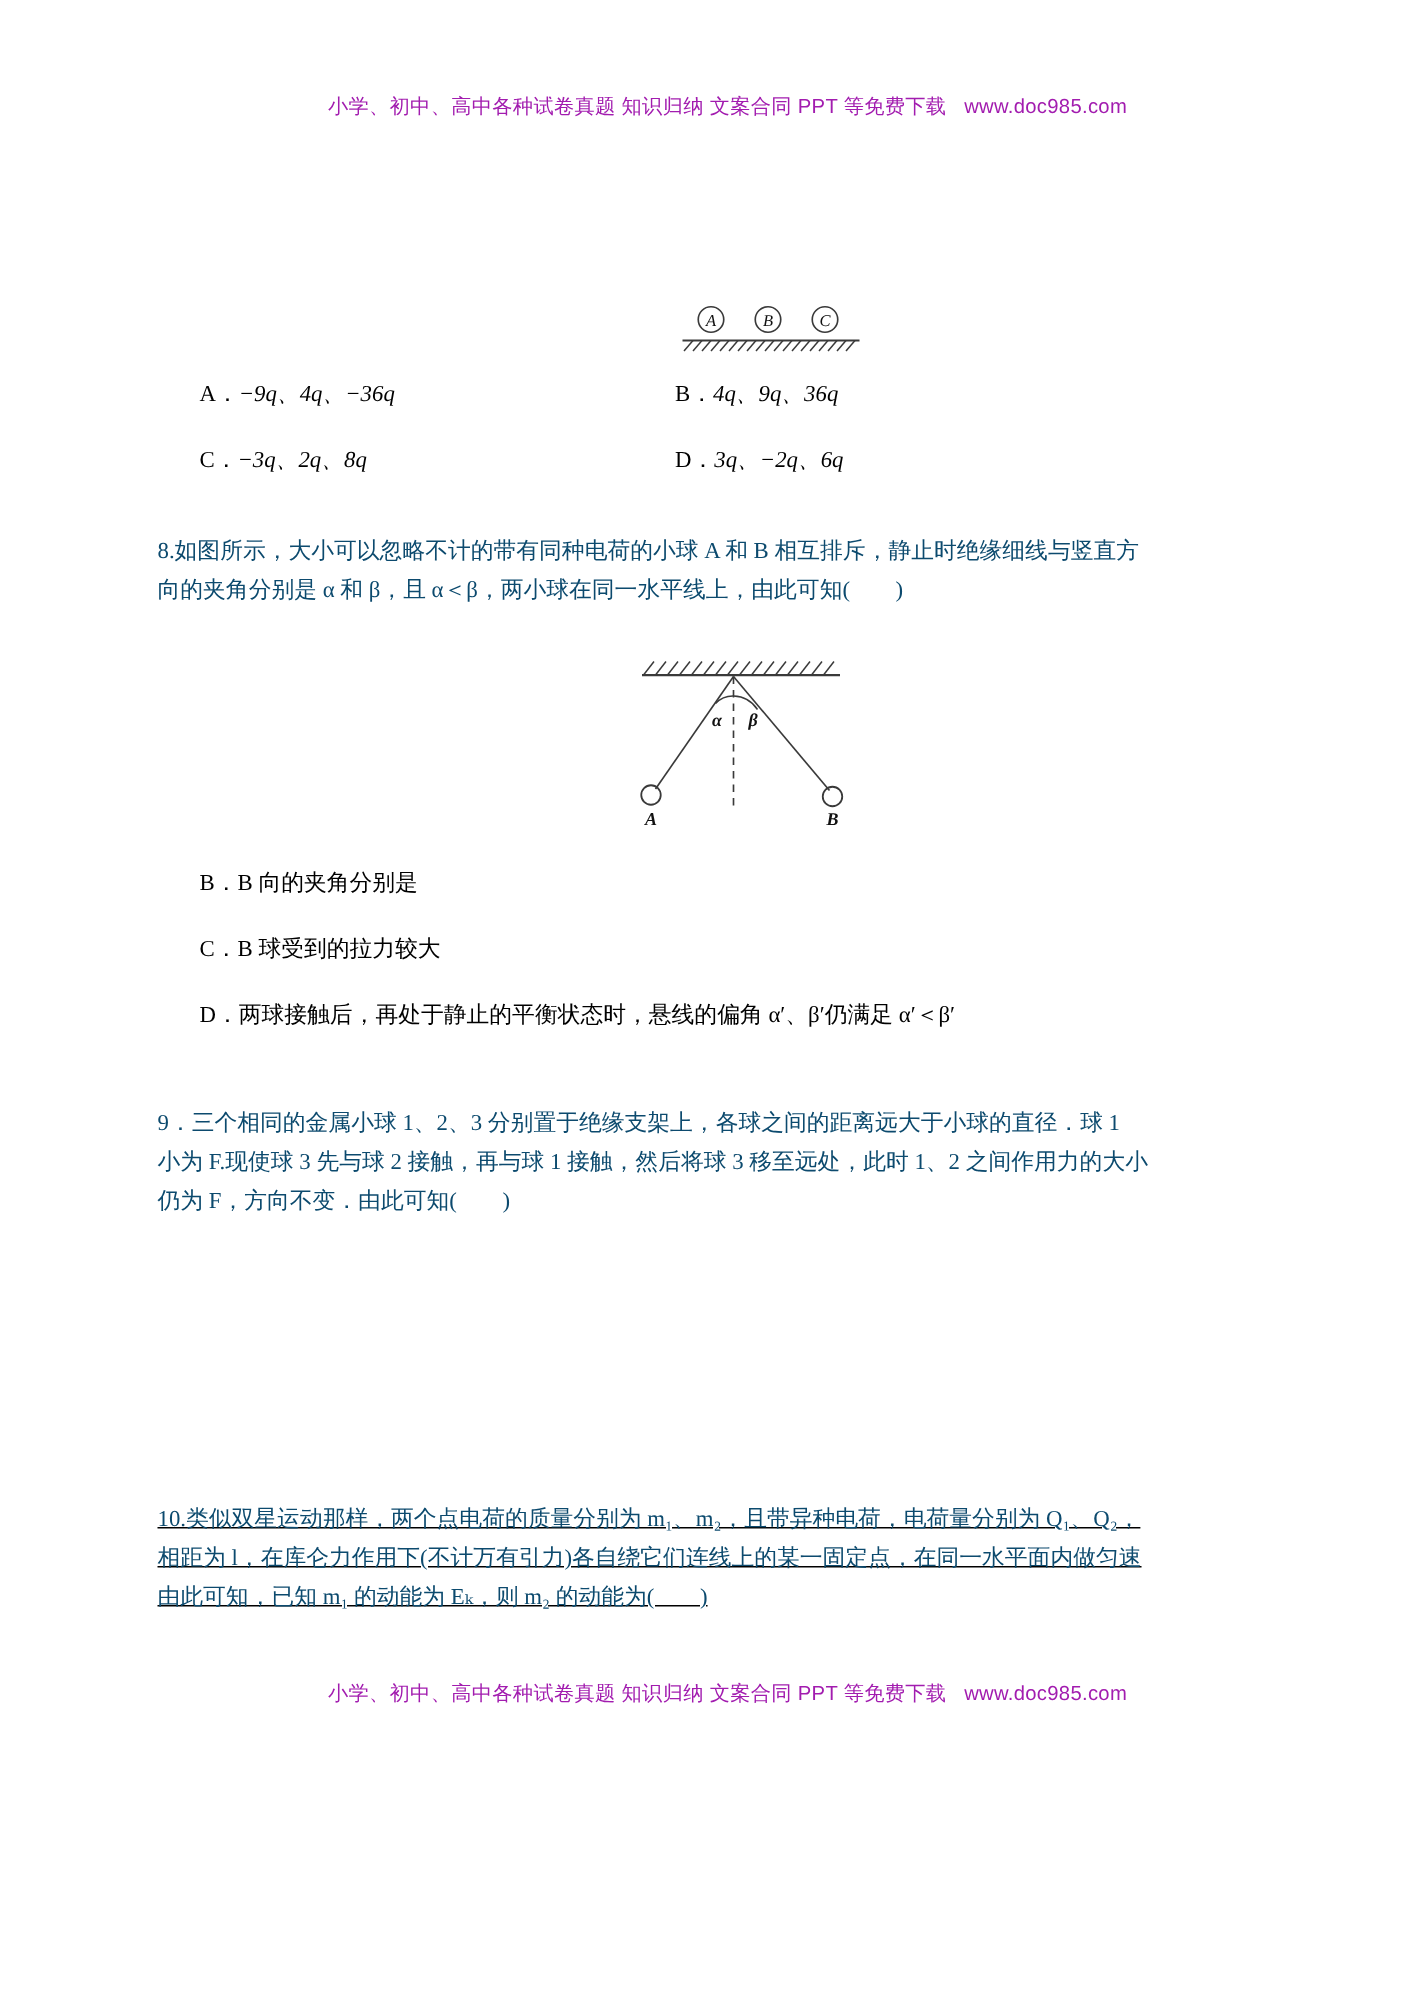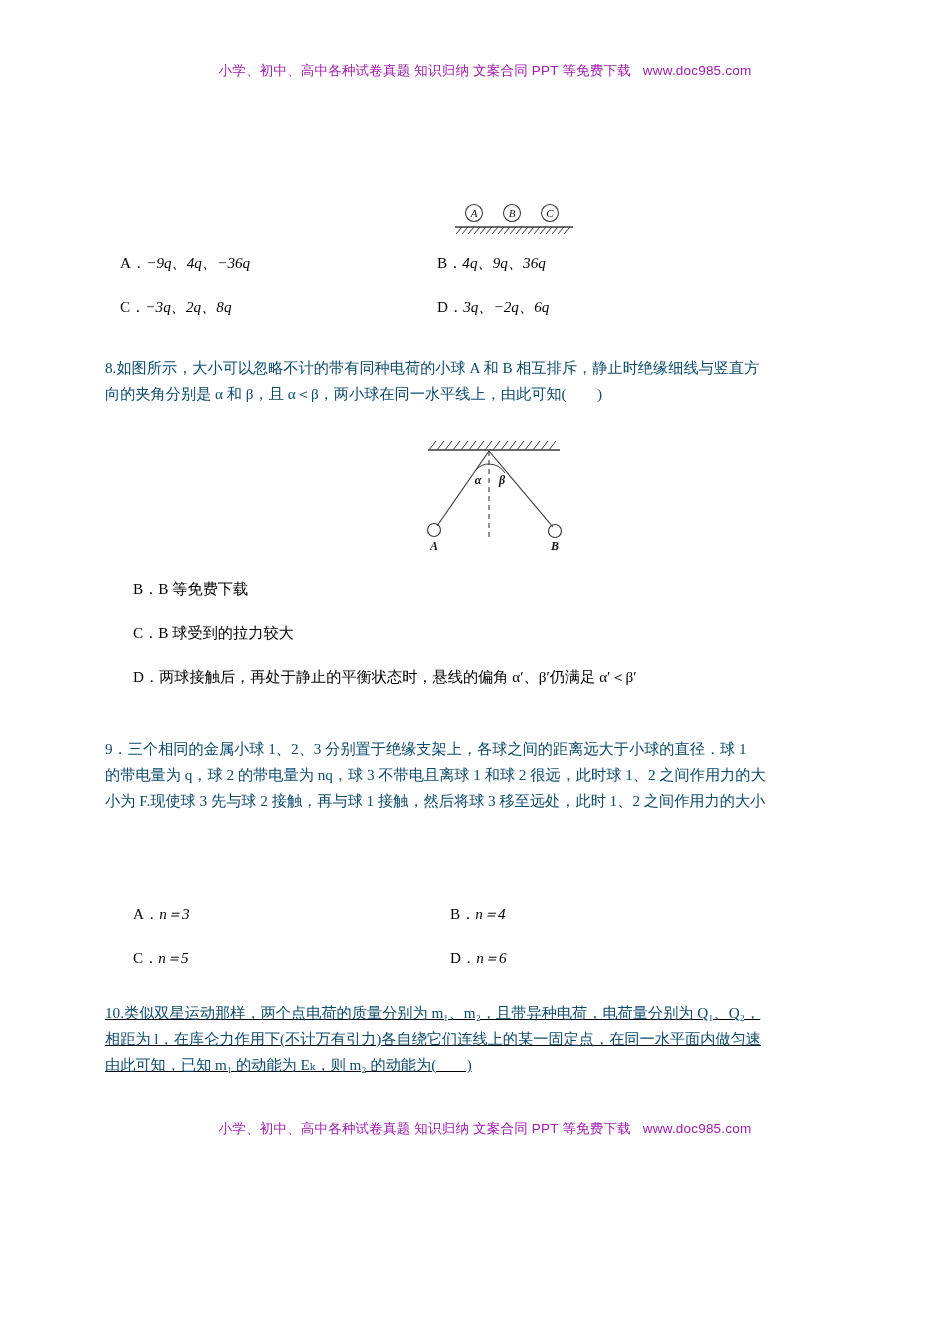--- a/index.html
+++ b/index.html
@@ -110,21 +110,21 @@
         </g>
       </g>
       <g font-family="Liberation Serif, serif" font-size="11" font-style="italic" fill="#111" text-anchor="middle">
         <text x="29" y="22">A</text>
         <text x="67" y="22">B</text>
         <text x="105" y="22">C</text>
       </g>
     </svg>
   </div>
 
-  <div class="opts" style="left:92px; top:252px;">
+  <div class="opts" style="left:105px; top:252px;">
     <div class="opt-row">
       <span class="opt col1"><span>A．</span><span class="it">−9q、4q、−36q</span></span>
       <span class="opt col2"><span>B．</span><span class="it">4q、9q、36q</span></span>
     </div>
     <div class="opt-row">
       <span class="opt col1"><span>C．</span><span class="it">−3q、2q、8q</span></span>
       <span class="opt col2"><span>D．</span><span class="it">3q、−2q、6q</span></span>
     </div>
   </div>
 
@@ -169,48 +169,38 @@
         <text x="63" y="56">α</text>
         <text x="87" y="56">β</text>
         <text x="19" y="122">A</text>
         <text x="140" y="122">B</text>
       </g>
     </svg>
   </div>
 
   <div class="opts" style="left:105px; top:578px;">
     <div class="opt-row">
-      <span class="opt wide"><span>B．</span><span>B 等免费下载</span></span>
+      <span class="opt wide"><span>B．</span><span>B 向的夹角分别是</span></span>
     </div>
     <div class="opt-row">
       <span class="opt wide"><span>C．</span><span>B 球受到的拉力较大</span></span>
     </div>
     <div class="opt-row">
       <span class="opt wide"><span>D．</span><span>两球接触后，再处于静止的平衡状态时，悬线的偏角 α′、β′仍满足 α′＜β′</span></span>
     </div>
   </div>
 
   <div class="q-block" style="left:105px; top:736px;">
     <div class="q-text">
       <div class="q-line"><span>9．</span><span>三个相同的金属小球 1、2、3 分别置于绝缘支架上，各球之间的距离远大于小球的直径．球 1</span></div>
-      <div class="q-line">的带电量为 q，球 2 的带电量为 nq，球 3 不带电且离球 1 和球 2 很远，此时球 1、2 之间作用力的大</div>
       <div class="q-line">小为 F.现使球 3 先与球 2 接触，再与球 1 接触，然后将球 3 移至远处，此时 1、2 之间作用力的大小</div>
-    </div>
-  </div>
-
-  <div class="opts" style="left:105px; top:903px;">
-    <div class="opt-row">
-      <span class="opt col1"><span>A．</span><span class="it">n＝3</span></span>
-      <span class="opt col2"><span>B．</span><span class="it">n＝4</span></span>
-    </div>
-    <div class="opt-row">
-      <span class="opt col1"><span>C．</span><span class="it">n＝5</span></span>
-      <span class="opt col2"><span>D．</span><span class="it">n＝6</span></span>
-    </div>
-  </div>
+      <div class="q-line">仍为 F，方向不变．由此可知(        )</div>
+    </div>
+  </div>
+
 
   <div class="q-block" style="left:105px; top:1000px;text-decoration:underline;">
     <div class="q-text">
       <div class="q-line"><span>10.</span><span>类似双星运动那样，两个点电荷的质量分别为 m₁、m₂，且带异种电荷，电荷量分别为 Q₁、Q₂，</span></div>
       <div class="q-line">相距为 l，在库仑力作用下(不计万有引力)各自绕它们连线上的某一固定点，在同一水平面内做匀速</div>
       <div class="q-line">由此可知，已知 m₁ 的动能为 Eₖ，则 m₂ 的动能为(        )</div>
     </div>
   </div>
 
   <div class="watermark wm-bottom">小学、初中、高中各种试卷真题 知识归纳 文案合同 PPT 等免费下载   www.doc985.com</div>

